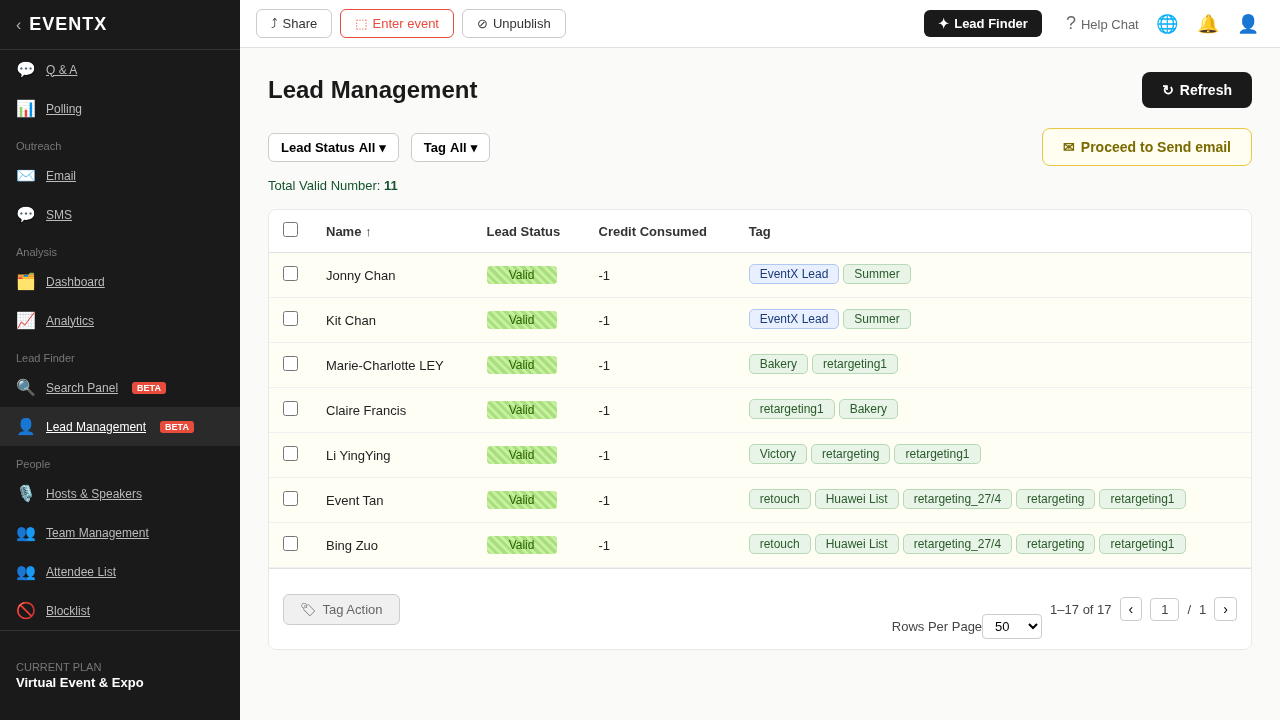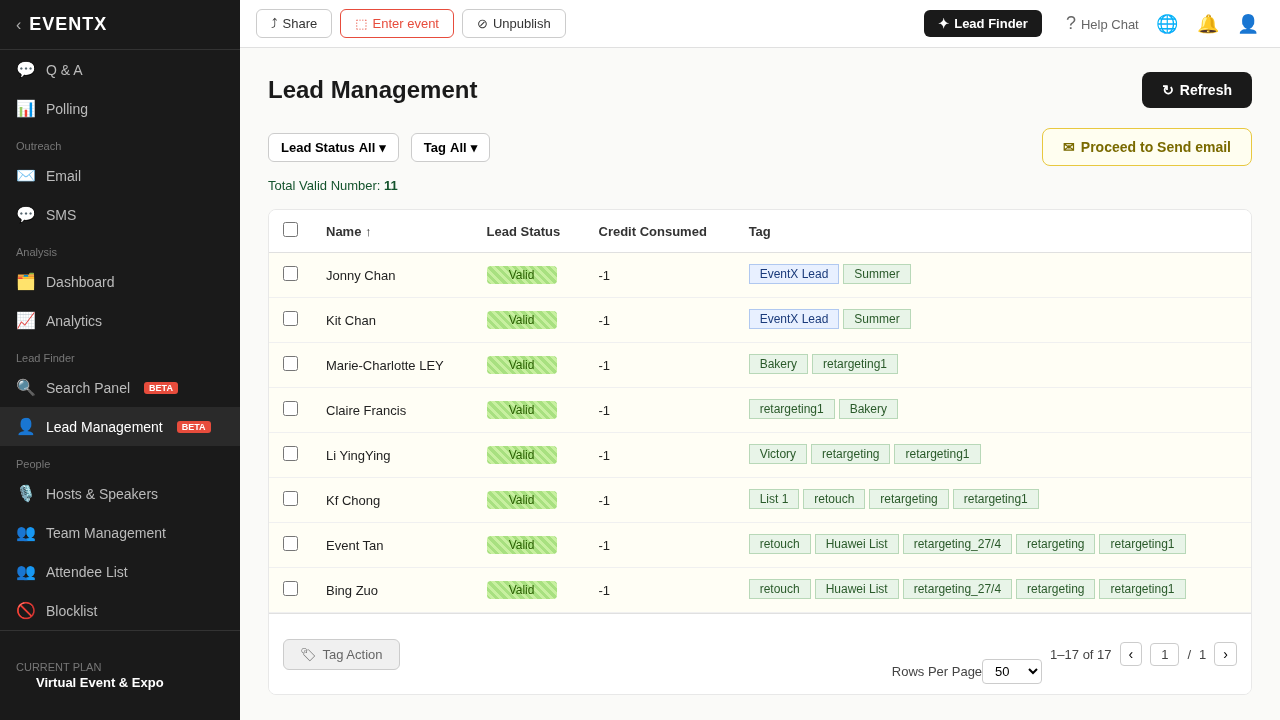--- a/index.html
+++ b/index.html
@@ -45,21 +45,21 @@
       align-items: center;
       gap: 10px;
       padding: 10px 16px;
       cursor: pointer;
       color: #bbb;
       border-radius: 0;
       position: relative;
     }
     .sidebar-item.active { background: #2a2a2a; color: #fff; }
     .sidebar-item .icon { font-size: 16px; width: 20px; text-align: center; }
-    .sidebar-item .label { font-size: 14px; }
+    .sidebar-item .label { font-size: 12px; text-decoration: underline; }
     .beta-badge {
       background: #e74c3c;
       color: #fff;
       font-size: 9px;
       font-weight: bold;
       padding: 1px 5px;
       border-radius: 3px;
       margin-left: 4px;
     }
     .current-plan {
@@ -67,21 +67,20 @@
       padding: 30px 16px;
       border-top: 1px solid #333;
       font-size: 11px;
       color: #777;
     }
     .current-plan .plan-name {
       color: #fff;
       font-size: 13px;
       font-weight: 600;
       margin-top: 2px;
-      margin-left: 20px;
     }
 
     
     .main-area {
       flex: 1;
       display: flex;
       flex-direction: column;
       overflow: hidden;
     }
     .top-nav {
@@ -251,21 +250,21 @@
       font-size: 12px;
       font-weight: 400;
       min-width: 70px;
       text-align: center;
     }
     .tag-pill {
       display: inline-block;
       background: #e8f4e8;
       border: 1px solid #b8d8b8;
       color: #2a5a2a;
-      border-radius: 0;
+      border-radius: 5px;
       padding: 2px 10px;
       font-size: 12px;
       margin-right: 4px;
       margin-bottom: 2px;
     }
     .tag-pill.eventx { background: #e8f0ff; border-color: #b0c8f0; color: #1a3a7a; }
 
     
     .table-footer {
       display: flex;
@@ -502,27 +501,20 @@
             </tr>
             <tr>
               <td class="checkbox-cell"><input type="checkbox" style=""></td>
               <td>Li YingYing</td>
               <td><span class="valid-badge">Valid</span></td>
               <td>-1</td>
               <td><span class="tag-pill">Victory</span><span class="tag-pill">retargeting</span><span class="tag-pill">retargeting1</span></td>
             </tr>
             <tr>
               <td class="checkbox-cell"><input type="checkbox" style=""></td>
-              <td>Kf Chong</td>
-              <td><span class="valid-badge">Valid</span></td>
-              <td>-1</td>
-              <td><span class="tag-pill">List 1</span><span class="tag-pill">retouch</span><span class="tag-pill">retargeting</span><span class="tag-pill">retargeting1</span></td>
-            </tr>
-            <tr>
-              <td class="checkbox-cell"><input type="checkbox" style=""></td>
               <td>Event Tan</td>
               <td><span class="valid-badge">Valid</span></td>
               <td>-1</td>
               <td><span class="tag-pill">retouch</span><span class="tag-pill">Huawei List</span><span class="tag-pill">retargeting_27/4</span><span class="tag-pill">retargeting</span><span class="tag-pill">retargeting1</span></td>
             </tr>
             <tr>
               <td class="checkbox-cell"><input type="checkbox" style=""></td>
               <td>Bing Zuo</td>
               <td><span class="valid-badge">Valid</span></td>
               <td>-1</td>

